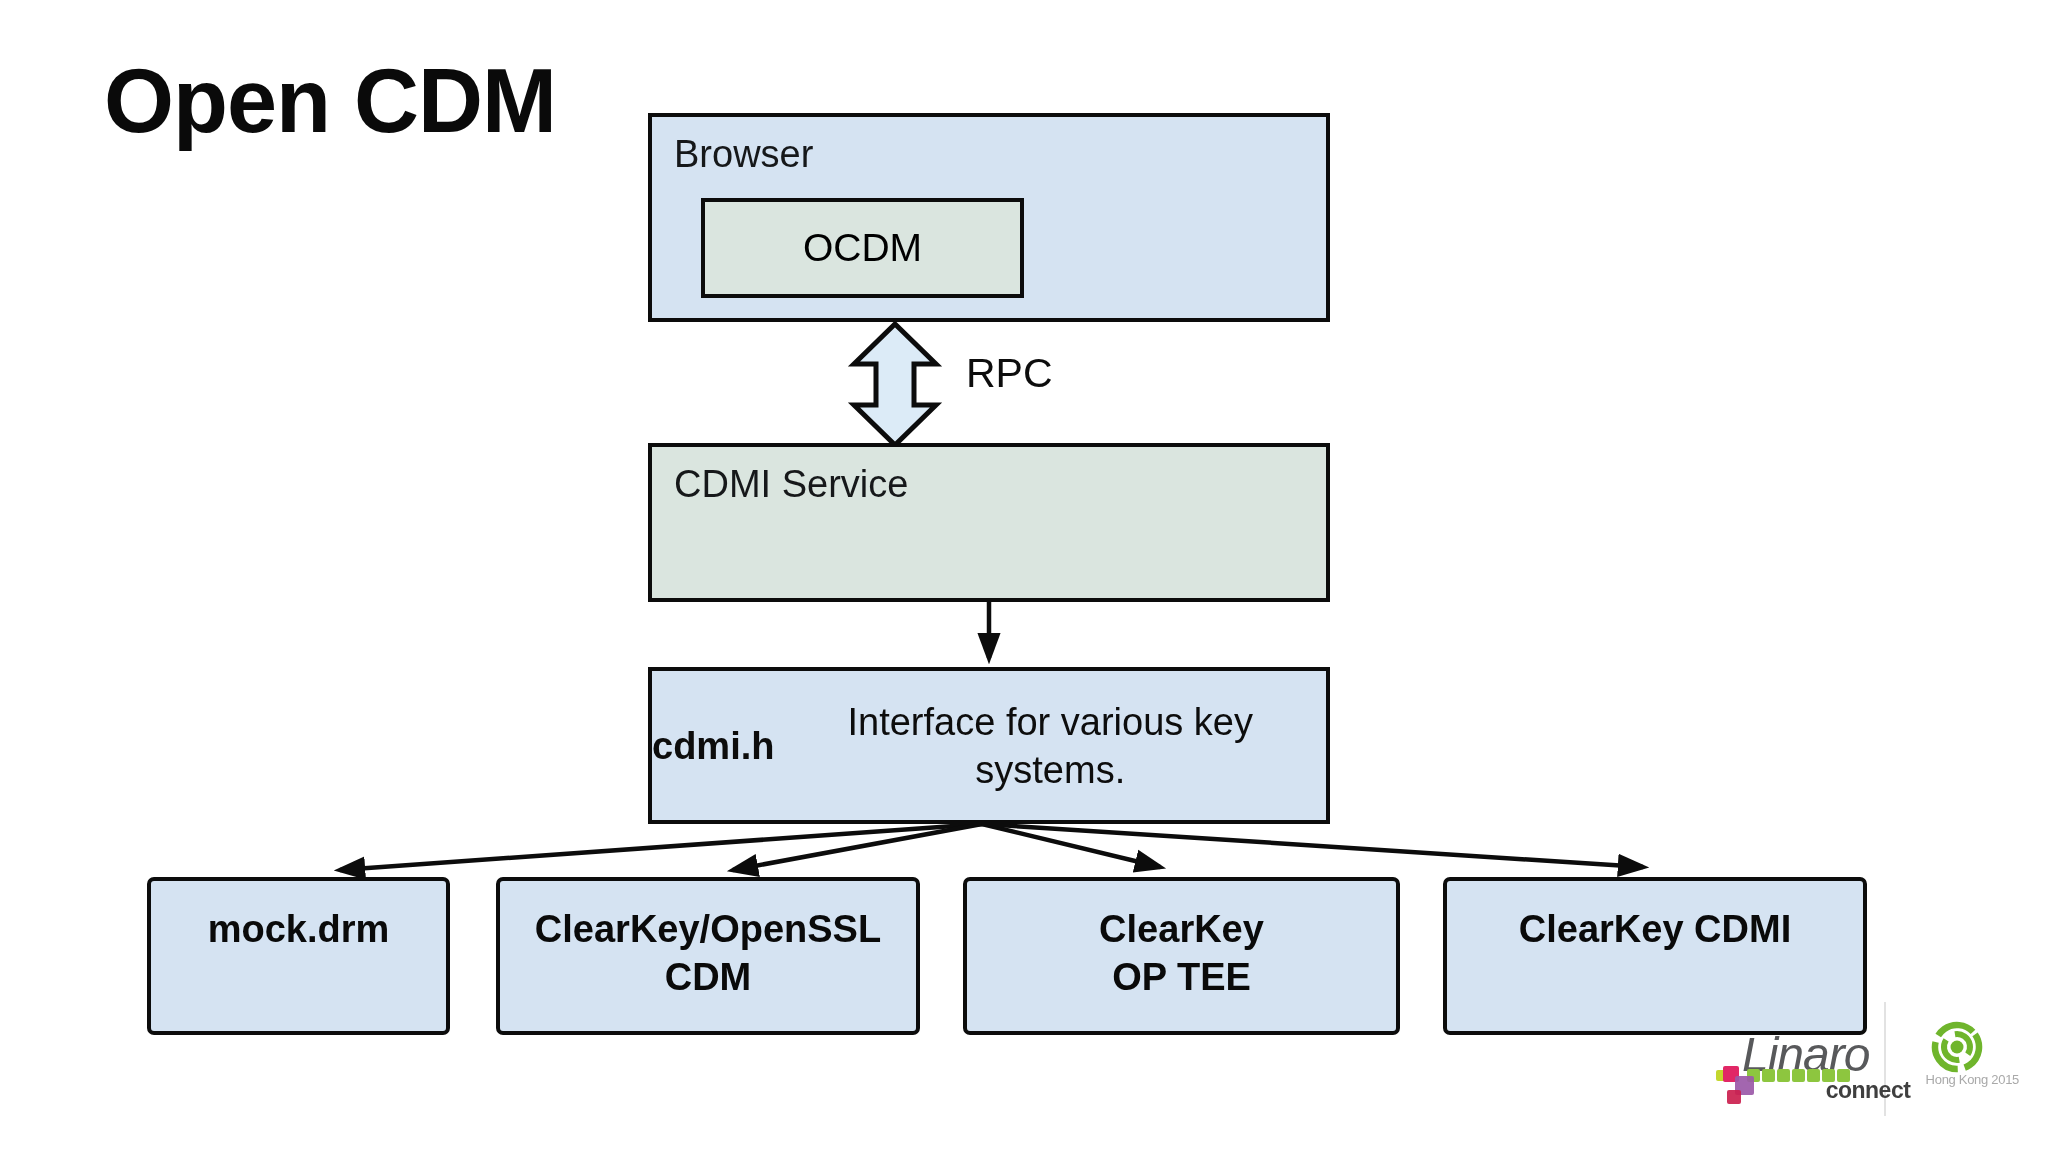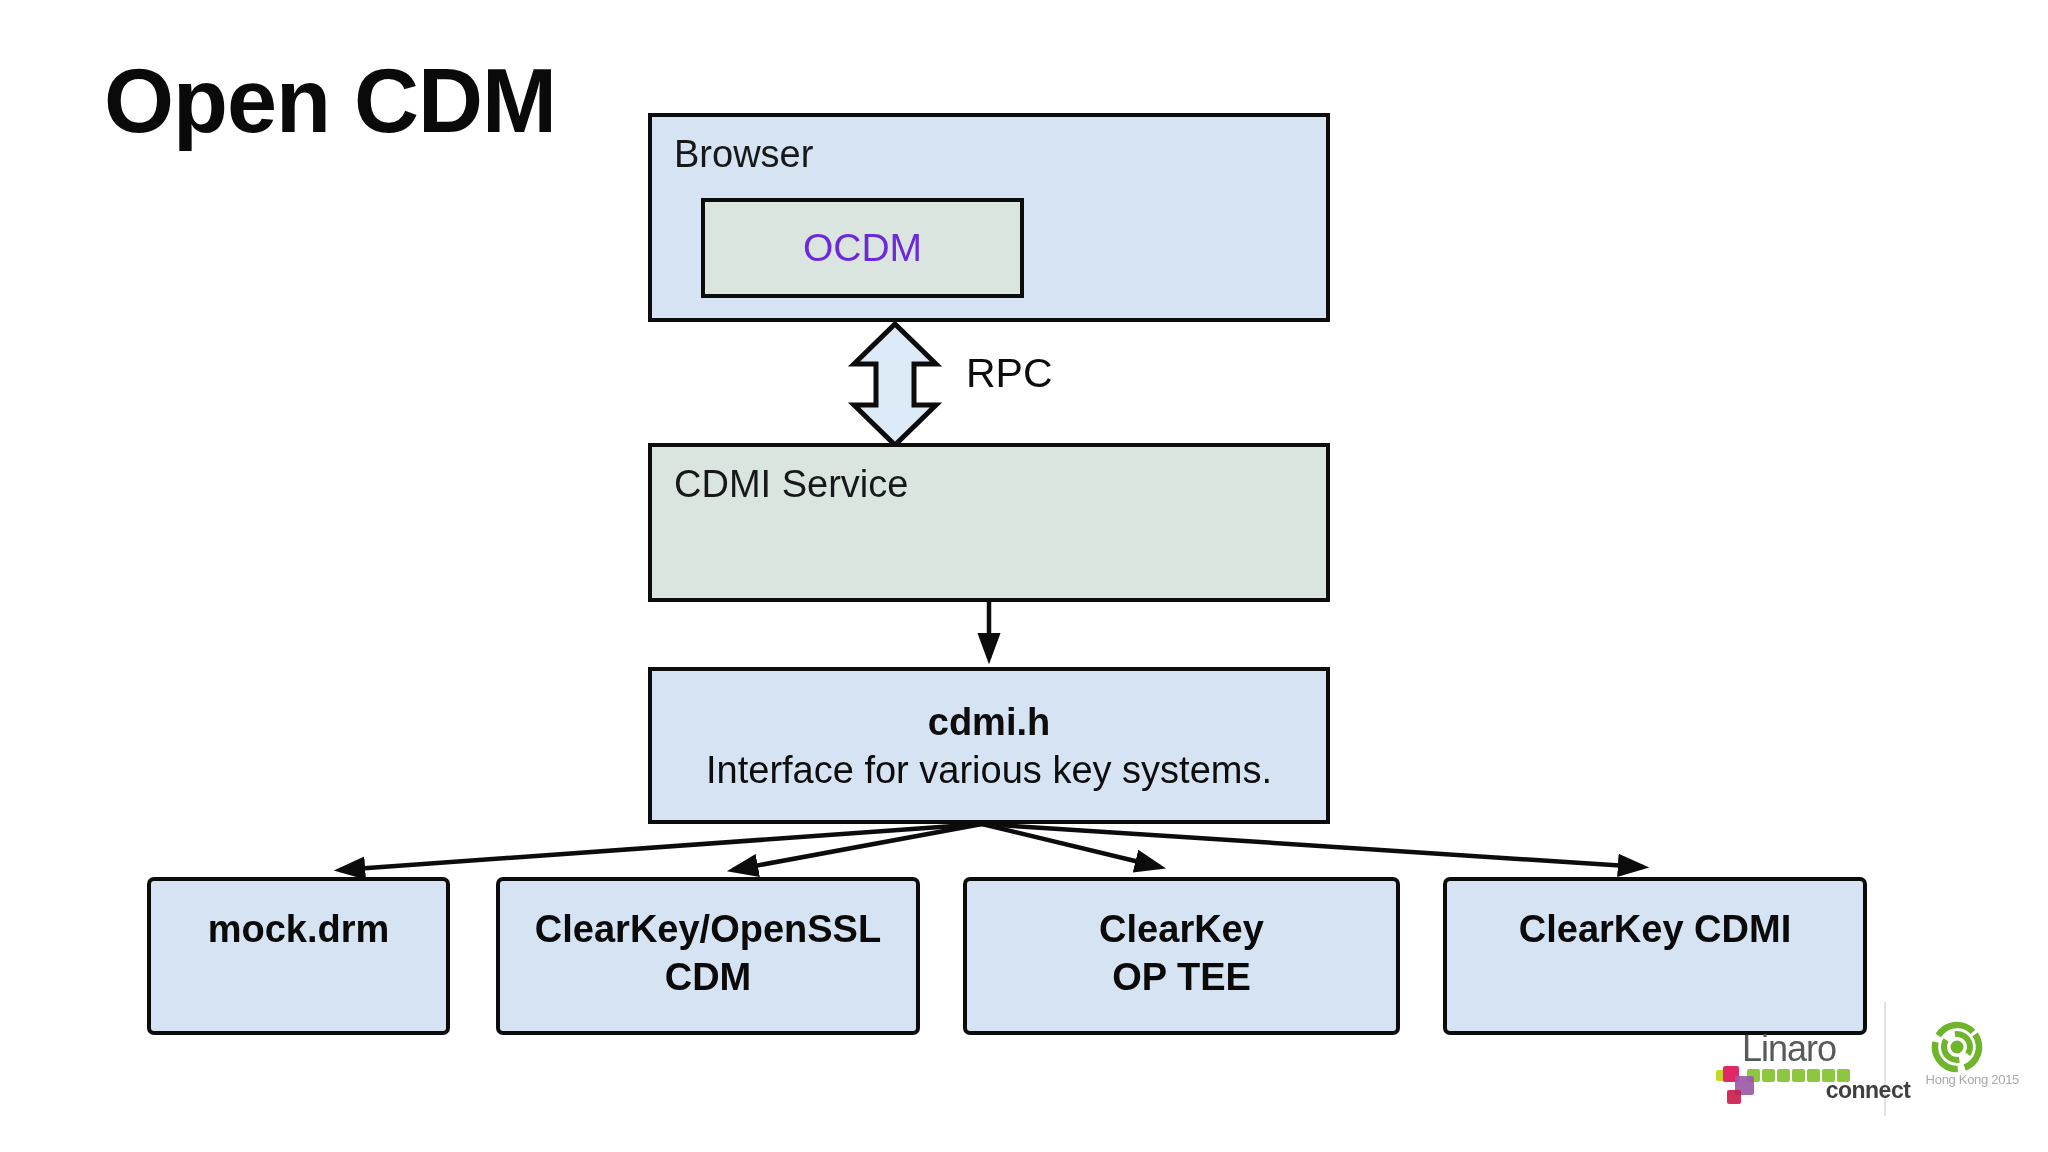--- a/index.html
+++ b/index.html
@@ -29,45 +29,45 @@
     letter-spacing:-1px;white-space:nowrap;
   }
 
   .dbox{position:absolute;border:4px solid var(--stroke-black);}
   .fill-blue{background:var(--box-blue);}
   .fill-green{background:var(--box-green);}
 
   .box-browser{left:648px;top:113px;width:682px;height:209px;}
   .box-ocdm{left:701px;top:198px;width:323px;height:100px;display:flex;align-items:center;justify-content:center;}
   .box-cdmi-service{left:648px;top:443px;width:682px;height:159px;}
-  .box-cdmi-h{left:648px;top:667px;width:682px;height:157px;display:flex;flex-direction:column;align-items:center;justify-content:center;text-align:center;}
+  .box-cdmi-h{left:648px;top:667px;width:682px;height:157px;display:flex;flex-direction:row;align-items:center;justify-content:center;text-align:center;}
 
   .corner-label{position:absolute;left:22px;top:16px;font-size:38px;color:#16181a;}
-  .ocdm-label{font-size:39px;color:#6d28d9;}
+  .ocdm-label{font-size:39px;color:#000000;}
   .cdmi-h-title{font-size:38px;font-weight:bold;line-height:48px;color:#0d0d0d;}
   .cdmi-h-sub{font-size:38px;line-height:48px;color:#0d0d0d;}
 
   .rpc-label{position:absolute;left:966px;top:350px;font-size:41px;color:#0d0d0d;}
 
   .module-box{position:absolute;top:877px;height:158px;padding-top:24px;
     text-align:center;font-size:38px;font-weight:bold;line-height:48px;color:#0a0a0a;border-radius:7px;}
   .module-box .line{display:block;}
   .m1{left:147px;width:303px;}
   .m2{left:496px;width:424px;}
   .m3{left:963px;width:437px;}
   .m4{left:1443px;width:424px;}
 
   svg.connector-layer{position:absolute;left:0;top:0;width:2048px;height:1152px;pointer-events:none;}
   .connector{stroke:var(--stroke-black);stroke-width:4.5;fill:none;}
   .arrowhead-fill{fill:var(--stroke-black);}
   .rpc-poly{fill:var(--rpc-arrow-fill);stroke:var(--stroke-black);stroke-width:5;stroke-linejoin:miter;}
 
   
-  .linaro-wordmark{position:absolute;left:1742px;top:1031px;font-size:36px;line-height:1;
-    color:var(--linaro-gray);letter-spacing:-1px;}
+  .linaro-wordmark{position:absolute;left:1742px;top:1031px;font-size:48px;line-height:1;
+    color:var(--linaro-gray);letter-spacing:-1px;font-style:italic;}
   .linaro-squares{position:absolute;left:1747px;top:1069px;display:flex;gap:2px;}
   .gsq{width:13px;height:13px;background:var(--linaro-green);border-radius:2px;}
   .sq{position:absolute;border-radius:2px;}
   .sq-yellow{left:1716px;top:1070px;width:11px;height:11px;background:var(--linaro-yellow);}
   .sq-pink{left:1723px;top:1066px;width:16px;height:16px;background:var(--linaro-pink);}
   .sq-purple{left:1735px;top:1076px;width:19px;height:19px;background:var(--linaro-purple);opacity:.92;}
   .sq-red{left:1727px;top:1090px;width:14px;height:14px;background:var(--linaro-red);opacity:.92;}
 
   .footer-divider{position:absolute;left:1884px;top:1002px;width:2px;height:114px;background:var(--divider);}
 

